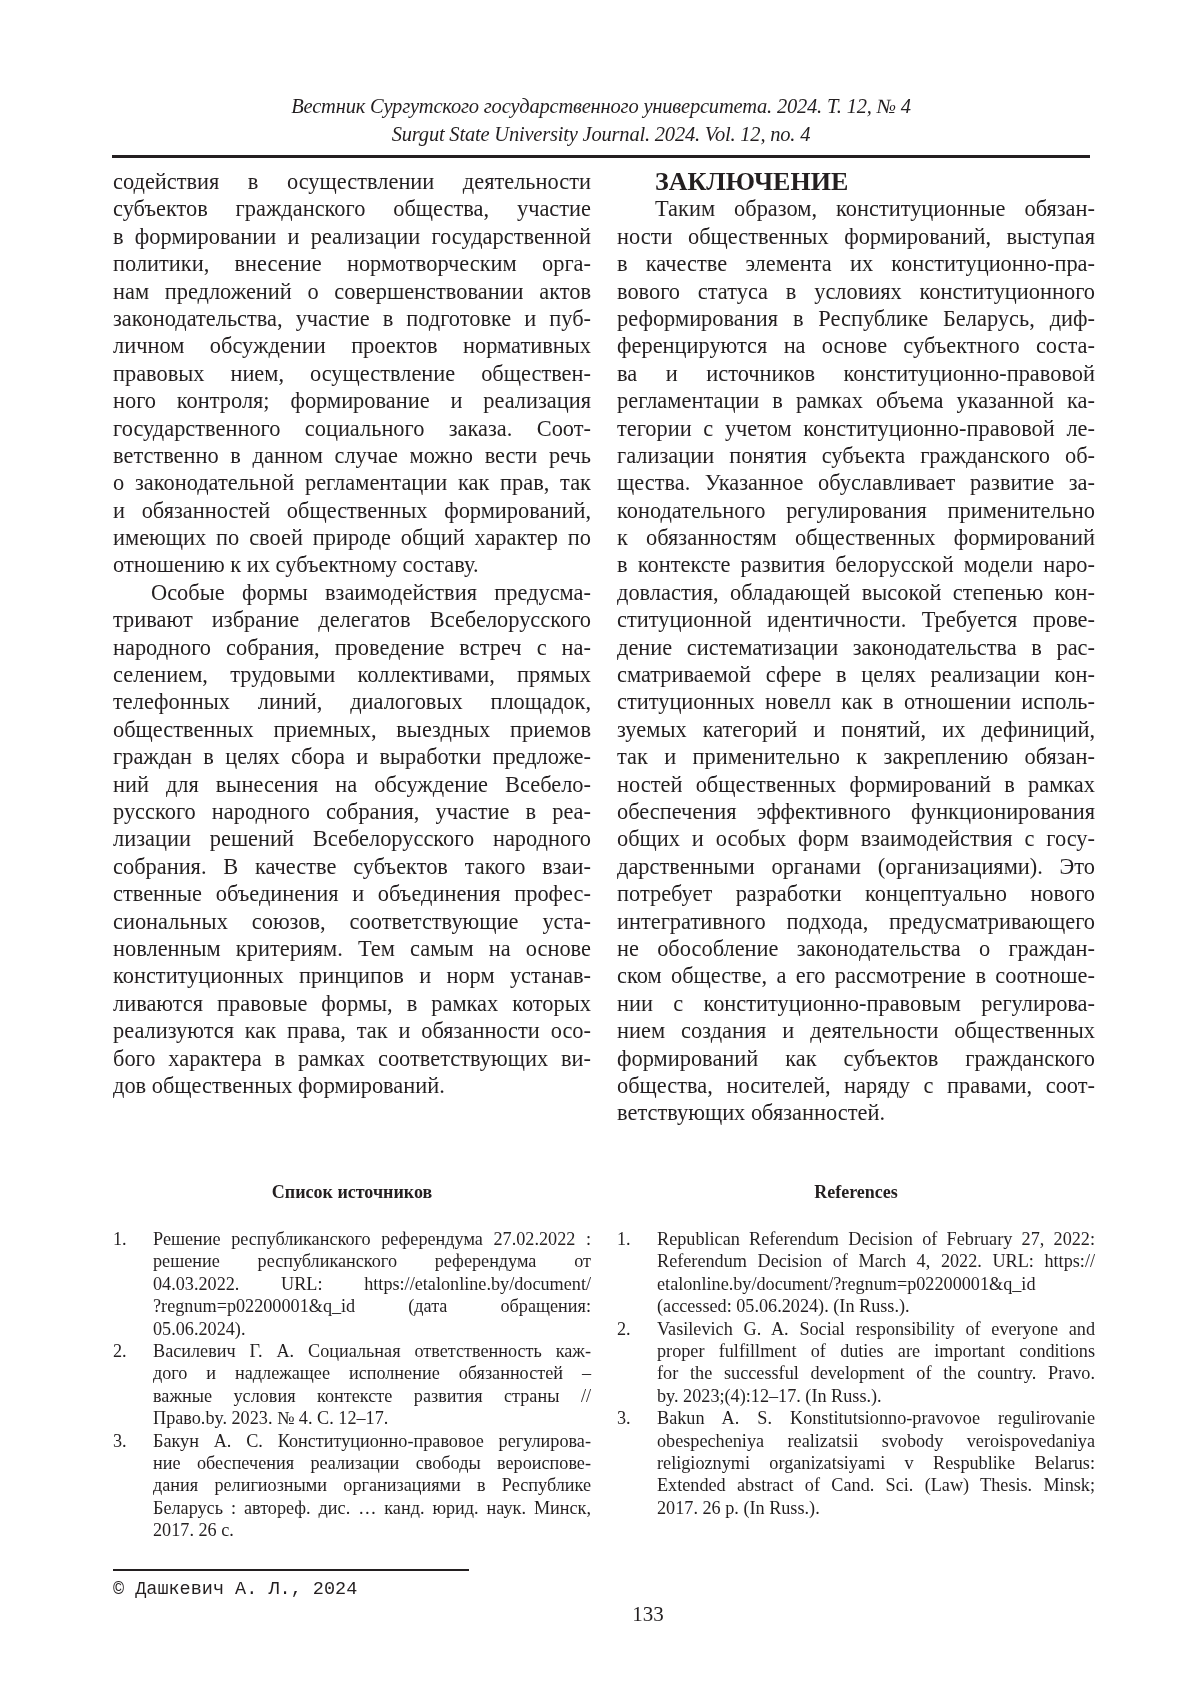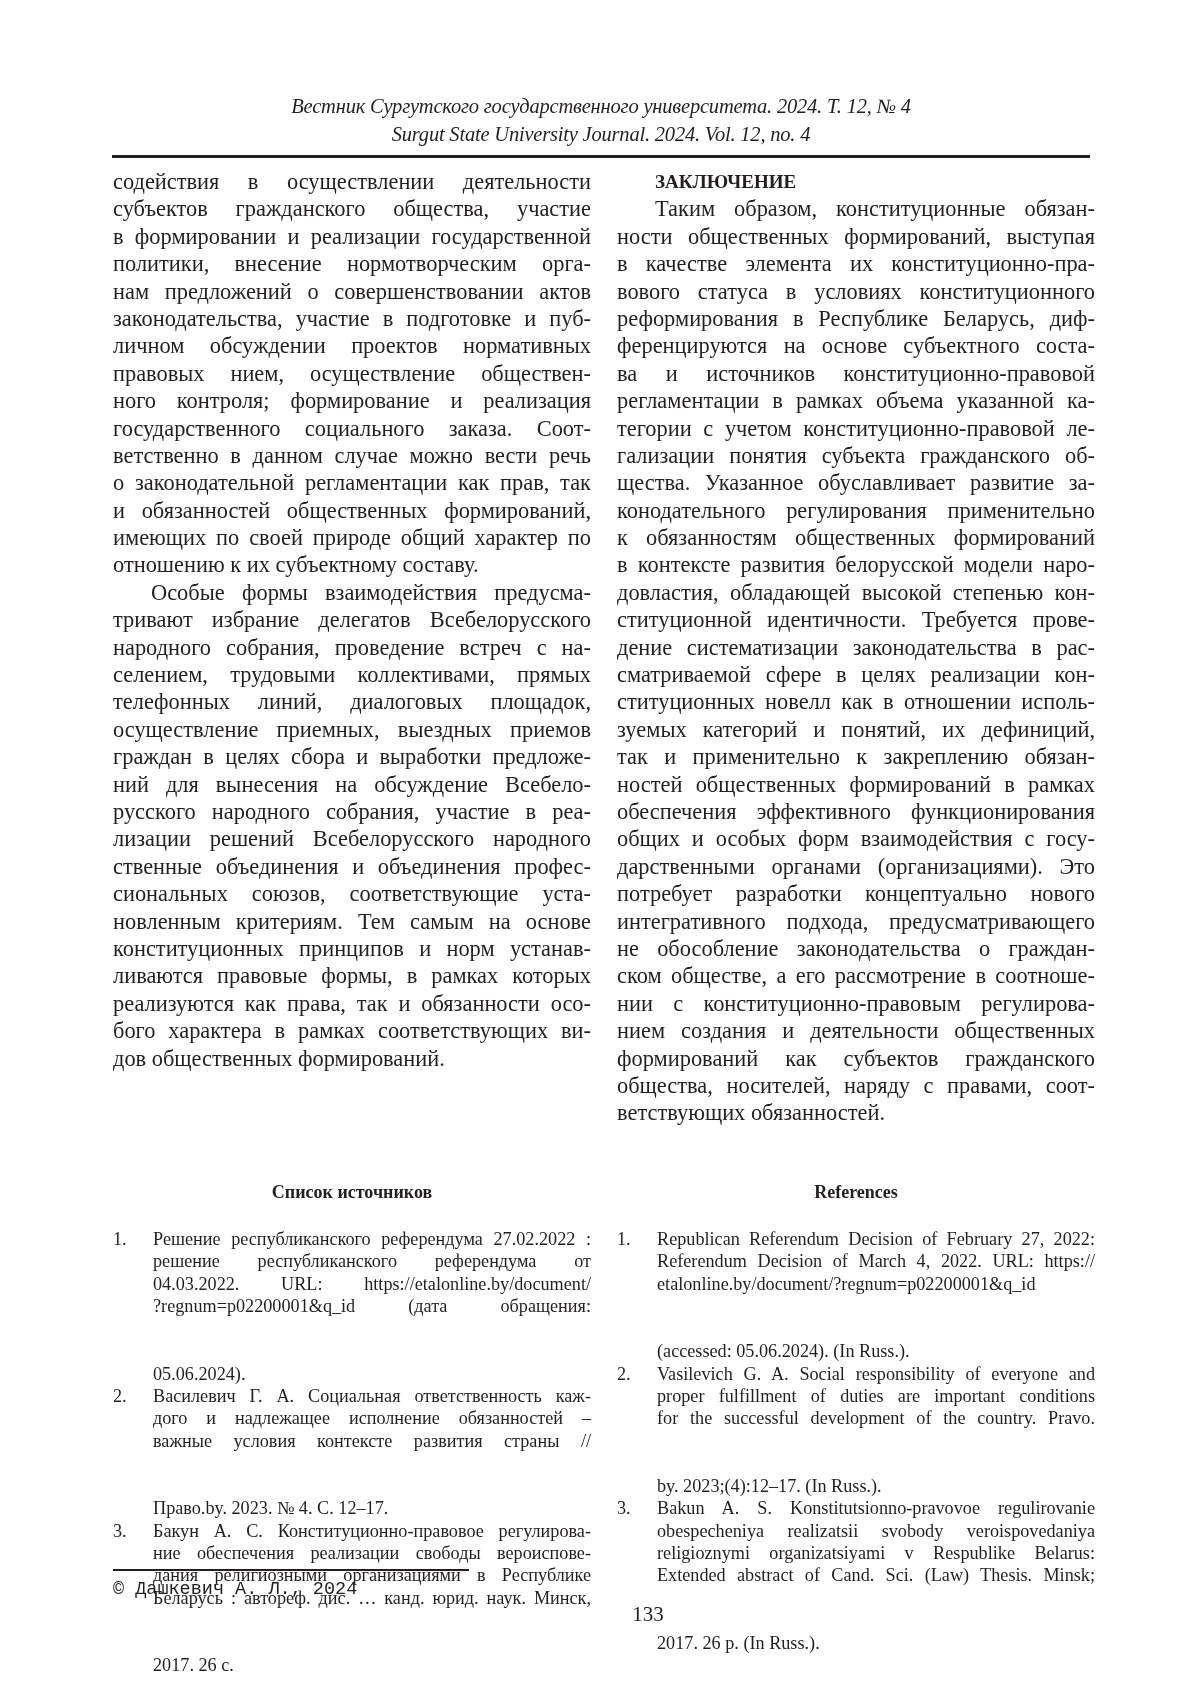--- a/index.html
+++ b/index.html
@@ -8,30 +8,30 @@
   .header { position: absolute; left: 112px; top: 92px; width: 978px; text-align: center;
             font-style: italic; font-size: 20.5px; line-height: 28px; letter-spacing: -0.2px; }
   .header-rule { position: absolute; left: 112px; top: 155px; width: 978px; height: 3px; background: #231f20; }
   .col { position: absolute; top: 168px; width: 478px; }
   .col-left { left: 113px; }
   .col-right { left: 617px; }
   .line { display: block; font-size: 22.4px; line-height: 27.4px; height: 27.4px;
           text-align: justify; text-align-last: justify; white-space: nowrap; overflow: visible; }
   .line.last { text-align-last: left; }
   .line.indent { padding-left: 38px; }
-  .sec-head { font-weight: bold; font-size: 19px; line-height: 27.4px; height: 27.4px; padding-left: 38px; }
+  .sec-head { font-weight: bold; font-size: 26px; line-height: 27.4px; height: 27.4px; padding-left: 38px; }
   .refs { position: absolute; top: 1180px; width: 478px; }
   .refs-left { left: 113px; }
   .refs-right { left: 617px; }
   .refs-title { text-align: center; font-weight: bold; font-size: 18px; line-height: 24px; margin-bottom: 24px; }
   .ref-item { position: relative; padding-left: 40px; margin-bottom: 0; }
   .ref-num { position: absolute; left: 0; top: 0; font-size: 18.2px; line-height: 22.4px; }
   .rline { display: block; font-size: 18.2px; line-height: 22.4px; height: 22.4px;
            text-align: justify; text-align-last: justify; white-space: nowrap; }
-  .rline.last { text-align-last: left; margin-top: 45px; }
+  .rline.last { text-align-last: left; }
   .footer-rule { position: absolute; left: 113px; top: 1569px; width: 356px; height: 2px; background: #231f20; }
   .copyright { position: absolute; left: 113px; top: 1578px; font-size: 18.5px; line-height: 24px; font-family: Liberation Mono, monospace; }
   .page-num { position: absolute; left: 0; width: 1200px; top: 1601px; text-align: center; font-size: 21px; line-height: 26px; margin-left: 48px; }
 </style>
 </head>
 <body>
 
 <div class="header">
   <div>Вестник Сургутского государственного университета. 2024. Т. 12, № 4</div>
   <div>Surgut State University Journal. 2024. Vol. 12, no. 4</div>
@@ -52,25 +52,26 @@
     <span class="line">ветственно в данном случае можно вести речь</span>
     <span class="line">о законодательной регламентации как прав, так</span>
     <span class="line">и обязанностей общественных формирований,</span>
     <span class="line">имеющих по своей природе общий характер по</span>
     <span class="line last">отношению к их субъектному составу.</span>
     <span class="line indent">Особые формы взаимодействия предусма-</span>
     <span class="line">тривают избрание делегатов Всебелорусского</span>
     <span class="line">народного собрания, проведение встреч с на-</span>
     <span class="line">селением, трудовыми коллективами, прямых</span>
     <span class="line">телефонных линий, диалоговых площадок,</span>
-    <span class="line">осуществление приемных, выездных приемов</span>
+    <span class="line">общественных приемных, выездных приемов</span>
     <span class="line">граждан в целях сбора и выработки предложе-</span>
     <span class="line">ний для вынесения на обсуждение Всебело-</span>
     <span class="line">русского народного собрания, участие в реа-</span>
     <span class="line">лизации решений Всебелорусского народного</span>
+    <span class="line">собрания. В качестве субъектов такого взаи-</span>
     <span class="line">ственные объединения и объединения профес-</span>
     <span class="line">сиональных союзов, соответствующие уста-</span>
     <span class="line">новленным критериям. Тем самым на основе</span>
     <span class="line">конституционных принципов и норм устанав-</span>
     <span class="line">ливаются правовые формы, в рамках которых</span>
     <span class="line">реализуются как права, так и обязанности осо-</span>
     <span class="line">бого характера в рамках соответствующих ви-</span>
     <span class="line last">дов общественных формирований.</span>
   </div>
 

